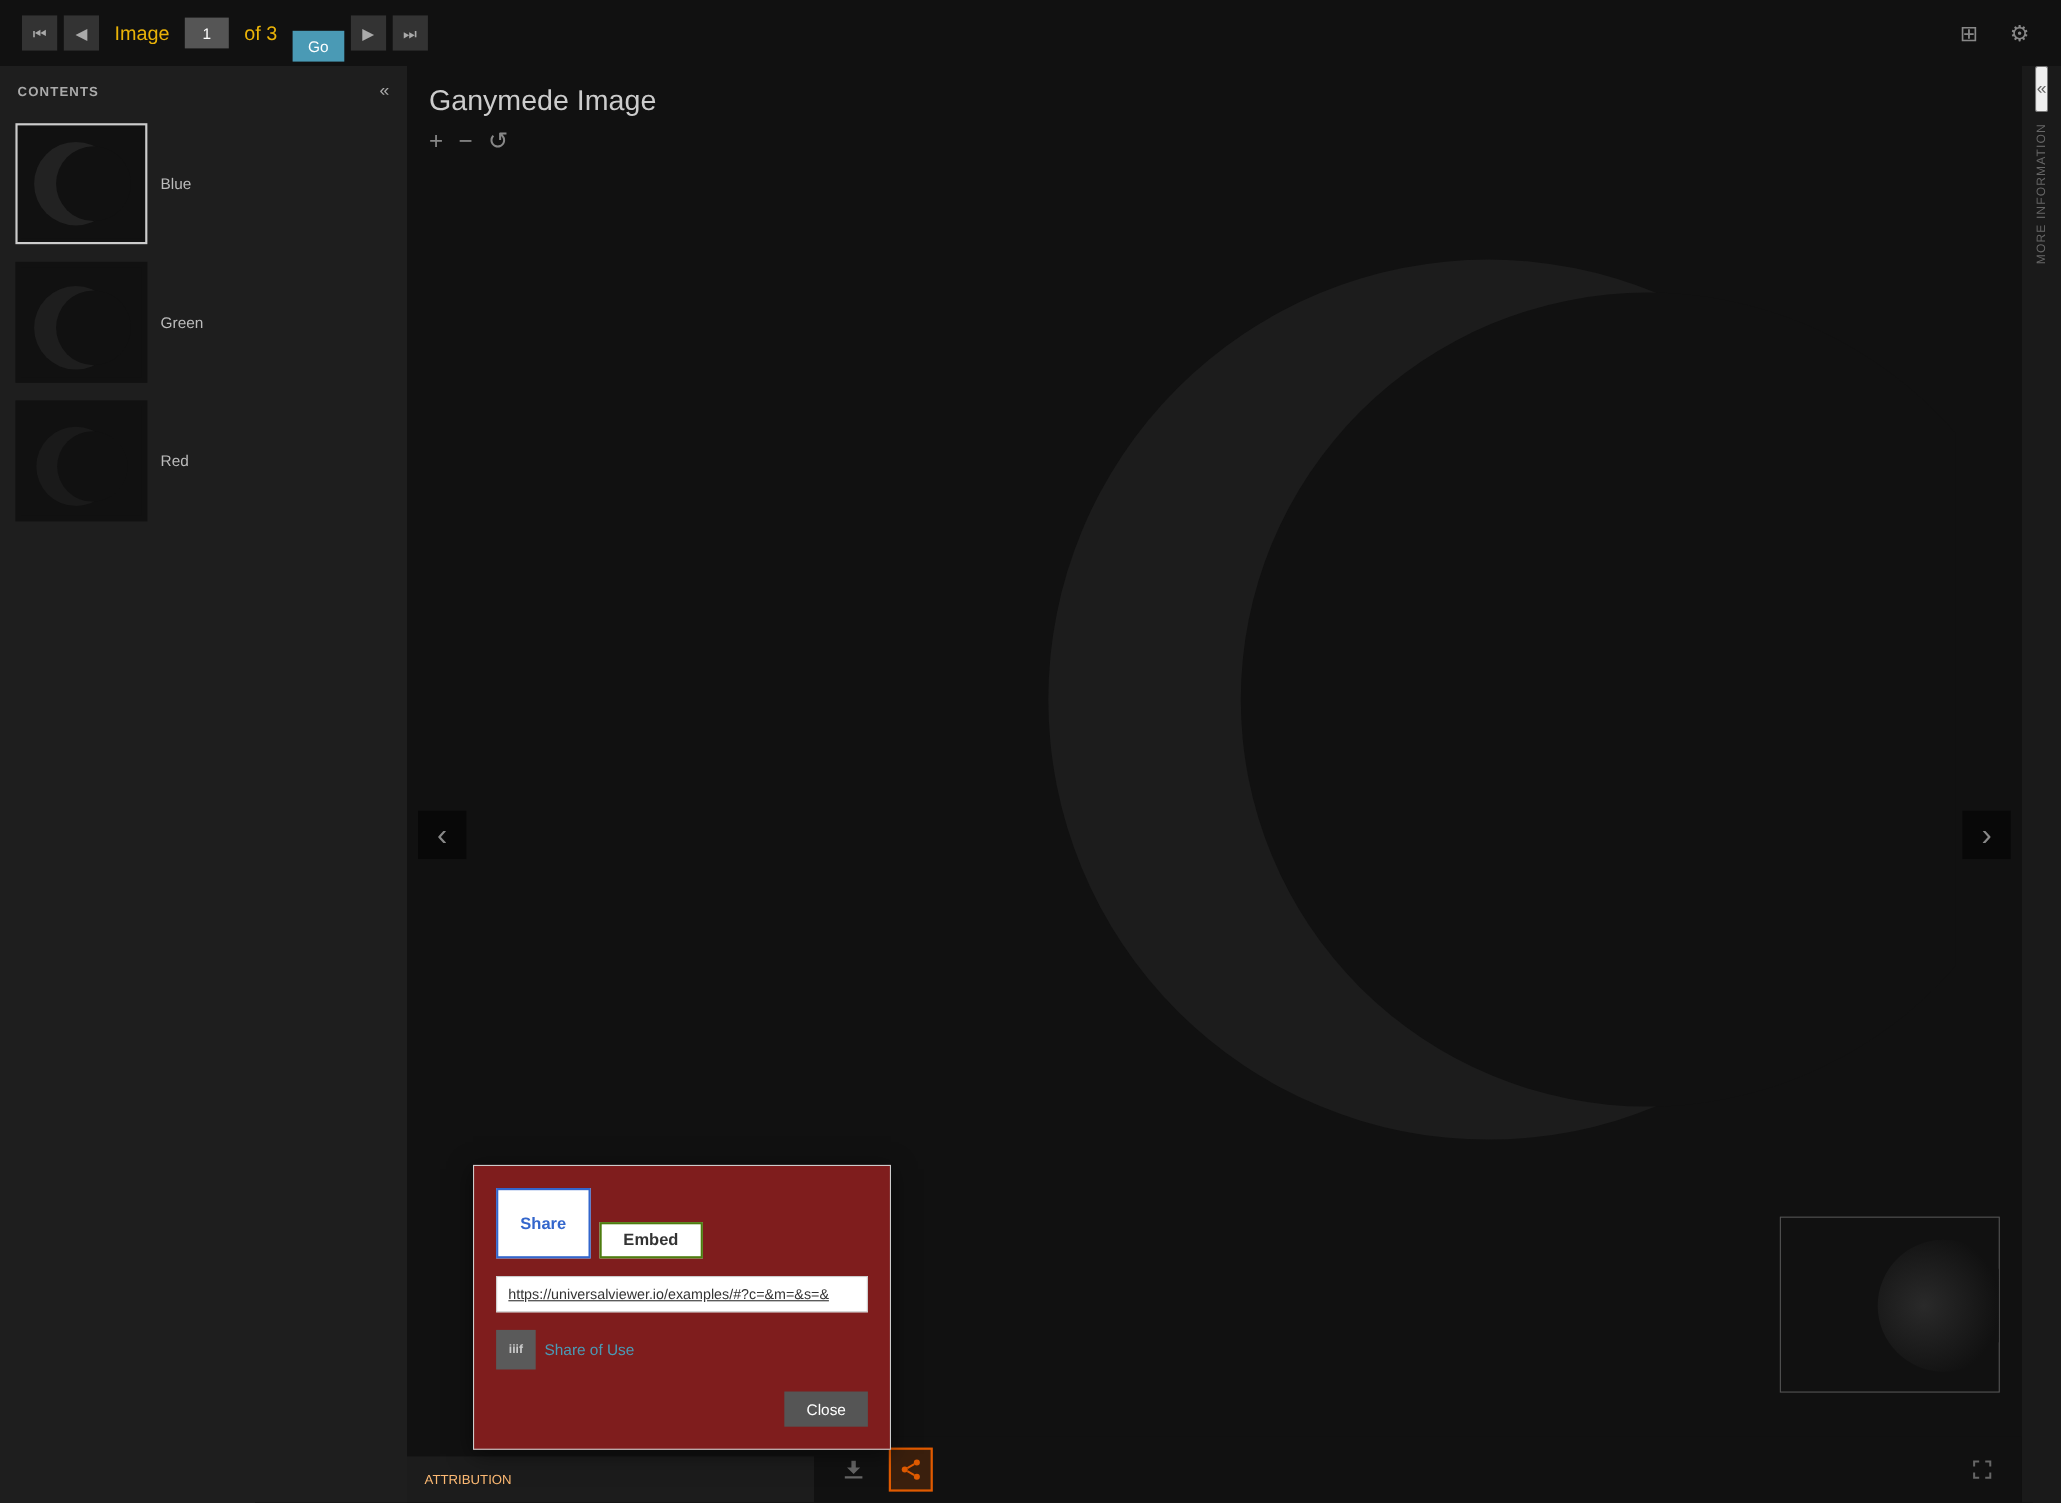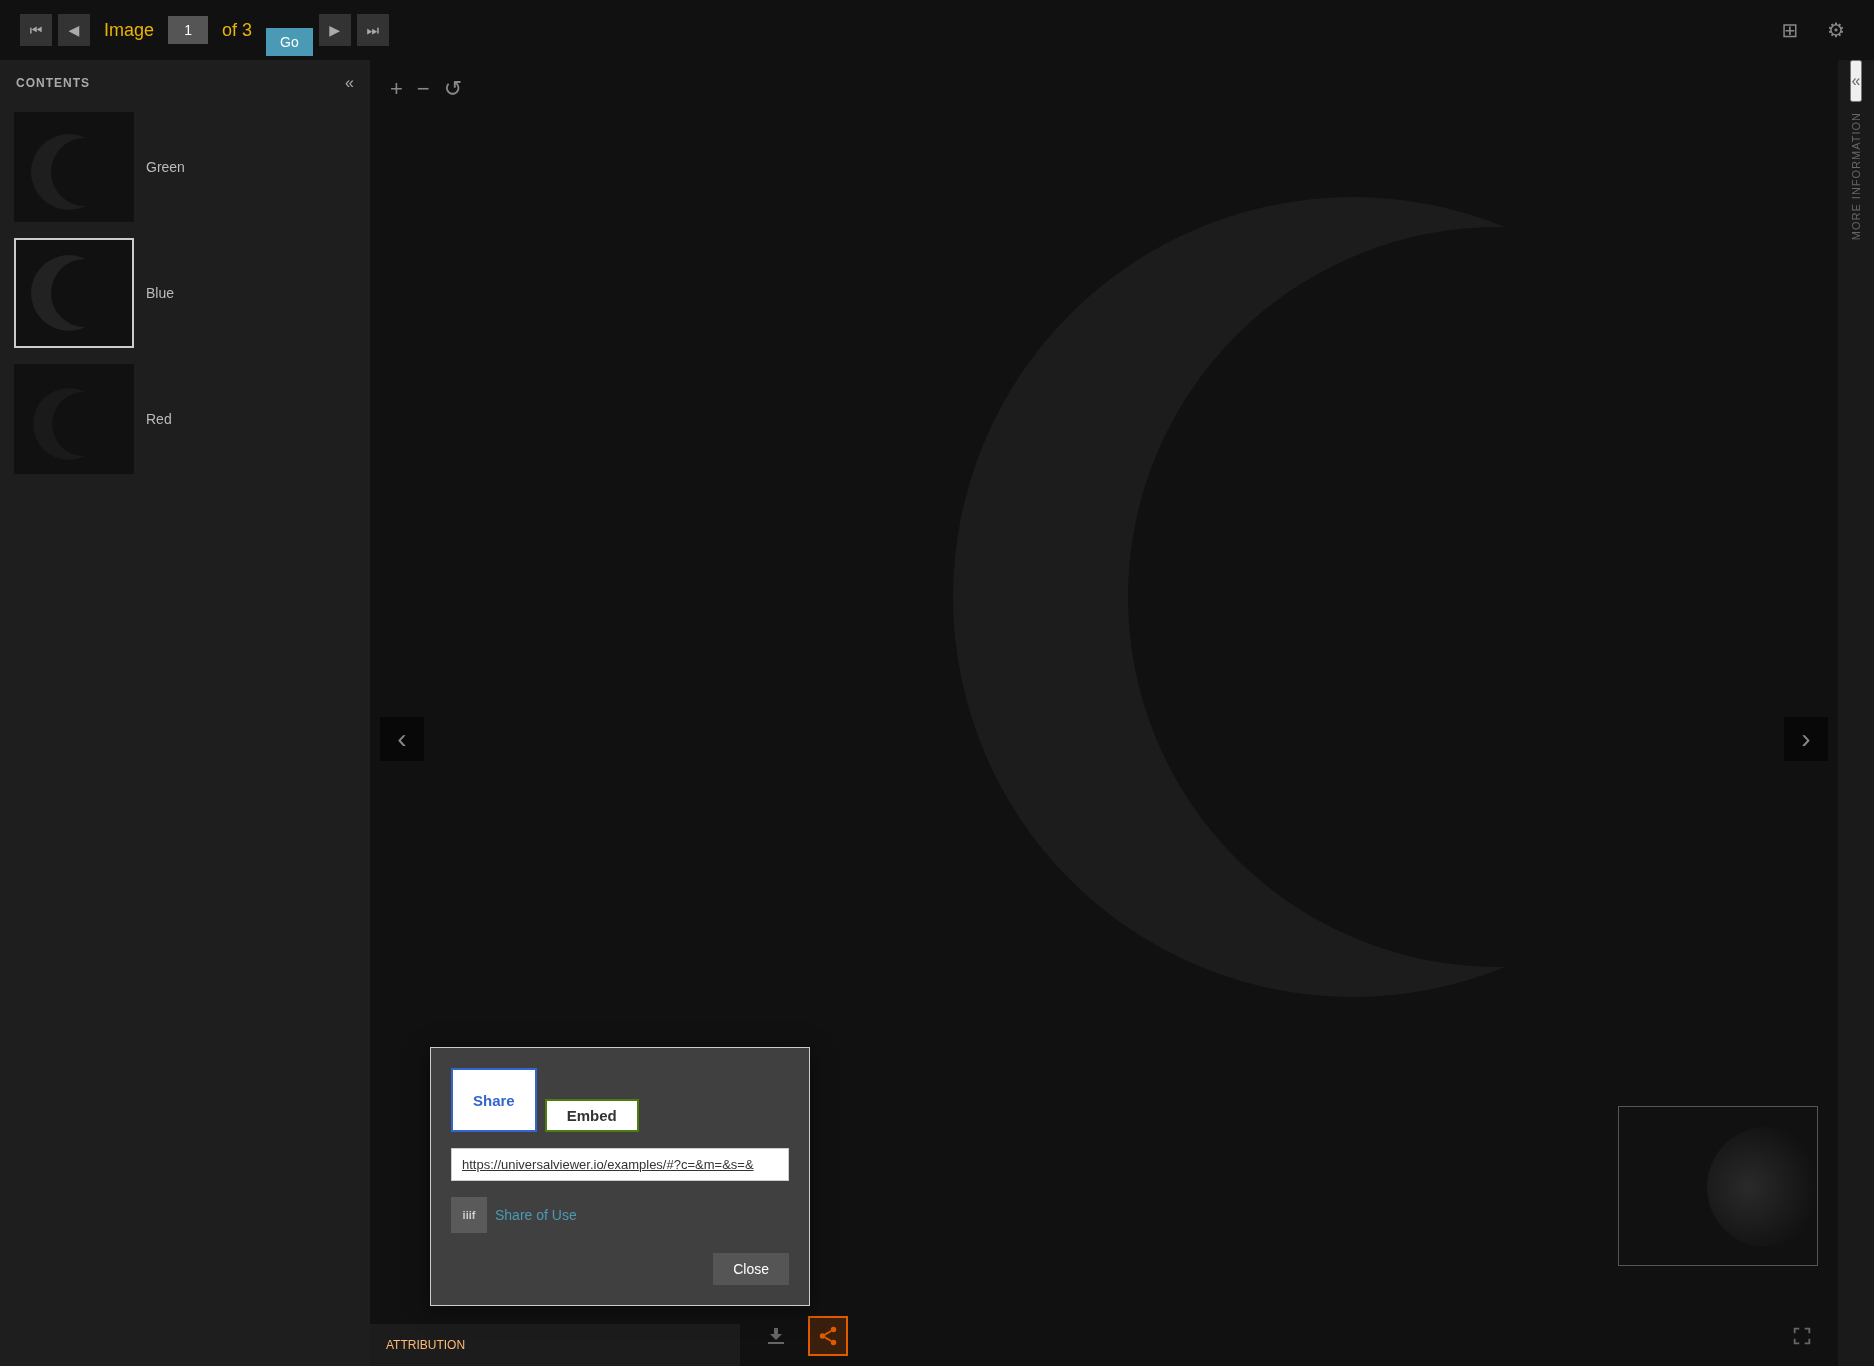--- a/index.html
+++ b/index.html
@@ -322,24 +322,24 @@
       color: #666;
       font-size: 11px;
       letter-spacing: 1px;
       margin-top: 10px;
       cursor: pointer;
     }
 
     
     .dialog-overlay {
       position: absolute;
-      bottom: 60px;
+      bottom: 48px;
       left: 60px;
       width: 380px;
-      background: #404040;
+      background: #7f1d1d;
       border: 1px solid #ccc;
       z-index: 100;
       padding: 20px;
       box-shadow: 0 4px 20px rgba(0,0,0,0.5);
     }
     .dialog-tabs {
       display: flex;
       gap: 8px;
       margin-bottom: 16px;
     }
@@ -425,63 +425,64 @@
 
 <div class="main-layout">
 
   <div class="sidebar">
     <div class="sidebar-header">
       <span class="sidebar-title">CONTENTS</span>
       <button class="sidebar-collapse">«</button>
     </div>
     <div class="content-list">
 
+      <div class="content-item selected">
+        <div class="thumb-wrapper">
+          <div class="thumb-canvas">
+            <svg width="110" height="100" viewBox="0 0 110 100" xmlns="http://www.w3.org/2000/svg">
+              <rect width="110" height="100" fill="#111"></rect>
+              <circle cx="50" cy="50" r="38" fill="#222"></circle>
+              <circle cx="66" cy="50" r="34" fill="#111"></circle>
+            </svg>
+          </div>
+        </div>
+        <span class="content-label">Blue</span>
+      </div>
+
       <div class="content-item">
         <div class="thumb-wrapper" style="border-color:transparent">
           <div class="thumb-canvas">
             <svg width="110" height="100" viewBox="0 0 110 100" xmlns="http://www.w3.org/2000/svg">
               <rect width="110" height="100" fill="#111"></rect>
               <circle cx="50" cy="55" r="38" fill="#1e1e1e"></circle>
               <circle cx="66" cy="55" r="34" fill="#111"></circle>
             </svg>
           </div>
         </div>
         <span class="content-label">Green</span>
       </div>
 
-      <div class="content-item selected">
-        <div class="thumb-wrapper">
-          <div class="thumb-canvas">
-            <svg width="110" height="100" viewBox="0 0 110 100" xmlns="http://www.w3.org/2000/svg">
-              <rect width="110" height="100" fill="#111"></rect>
-              <circle cx="50" cy="50" r="38" fill="#222"></circle>
-              <circle cx="66" cy="50" r="34" fill="#111"></circle>
-            </svg>
-          </div>
-        </div>
-        <span class="content-label">Blue</span>
-      </div>
-
       <div class="content-item">
         <div class="thumb-wrapper" style="border-color:transparent">
           <div class="thumb-canvas">
             <svg width="110" height="100" viewBox="0 0 110 100" xmlns="http://www.w3.org/2000/svg">
               <rect width="110" height="100" fill="#111"></rect>
               <circle cx="50" cy="55" r="36" fill="#1a1a1a"></circle>
               <circle cx="65" cy="55" r="32" fill="#111"></circle>
             </svg>
           </div>
         </div>
         <span class="content-label">Red</span>
       </div>
     </div>
   </div>
 
   <div class="content-area">
     <div class="viewer-header">
+      <h1 class="viewer-title">Ganymede Image</h1>
       <div class="viewer-tools">
         <button class="tool-btn">+</button>
         <button class="tool-btn">−</button>
         <button class="tool-btn">↺</button>
       </div>
     </div>
 
     <div class="image-canvas">
 
       <svg width="850" height="850" viewBox="0 0 850 850" xmlns="http://www.w3.org/2000/svg" style="position:absolute; right:60px; top:60px;">

